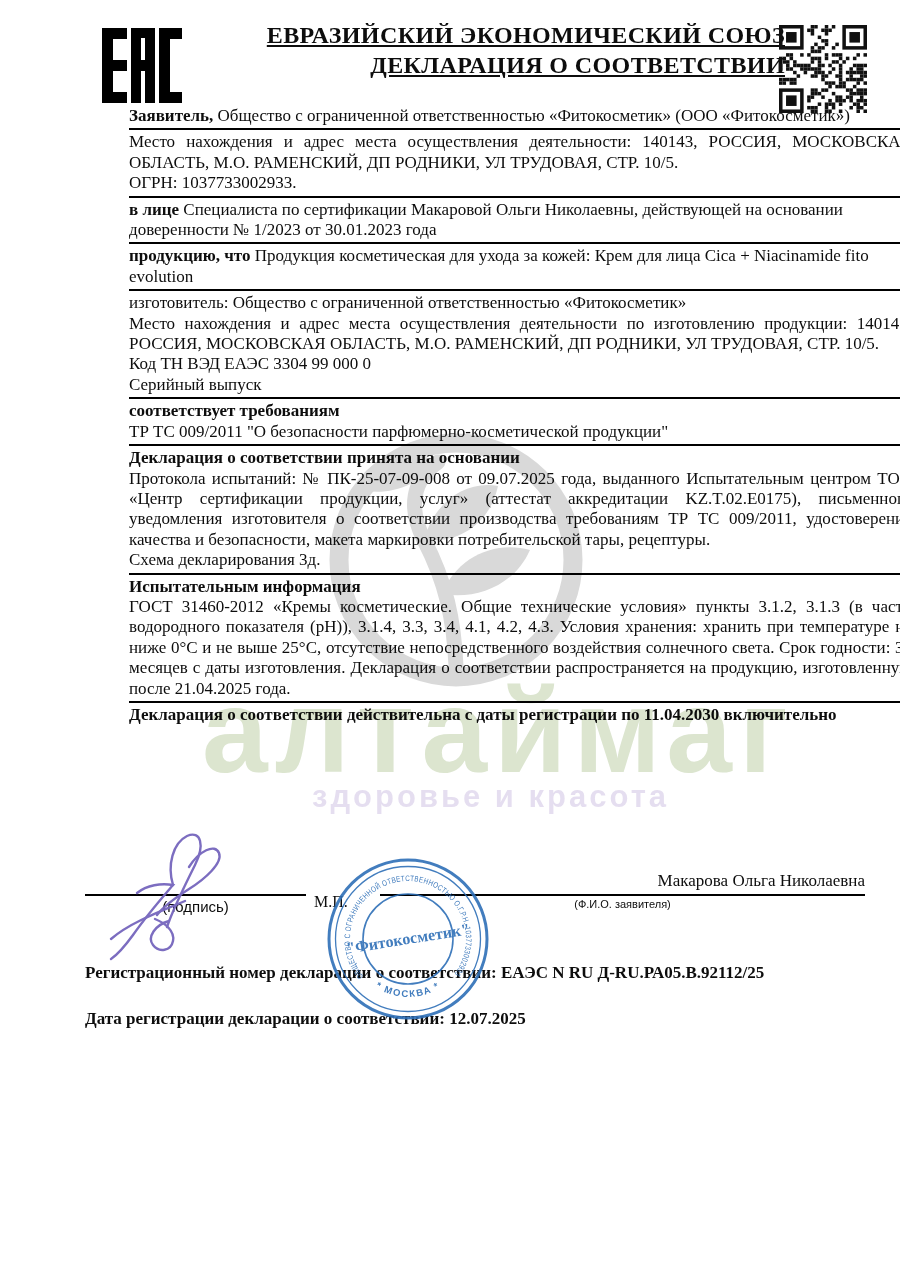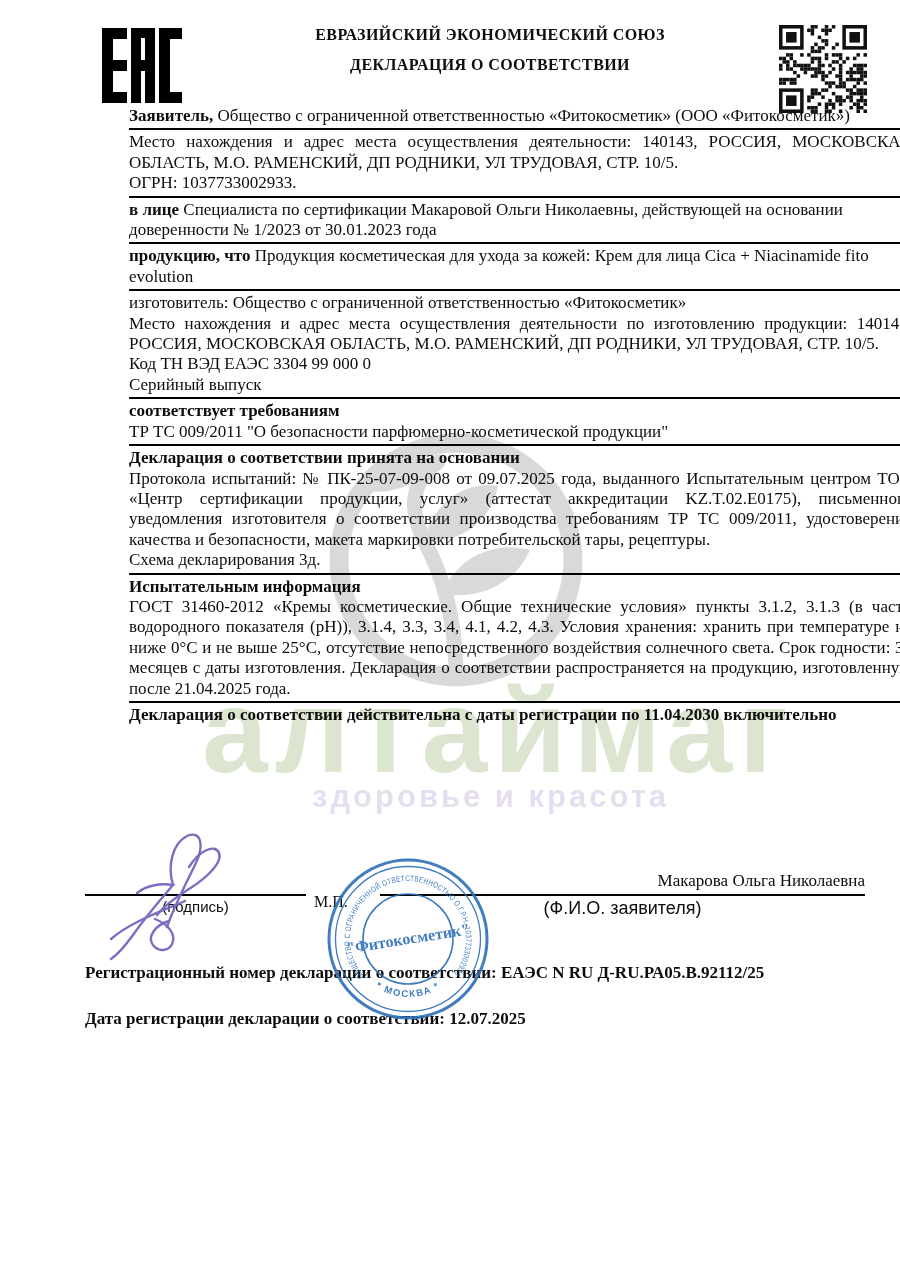--- a/index.html
+++ b/index.html
@@ -1,22 +1,22 @@
 <!DOCTYPE html>
 <html><head>
 <meta charset="utf-8">
 <style>
   html,body{margin:0;padding:0;width:900px;height:1273px;background:#fff;}
   .page{position:relative;width:900px;height:1273px;background:#fff;overflow:hidden;
         font-family:"Liberation Serif", serif;color:#0d0d0d;}
   
   .header{position:absolute;left:0;top:0;width:100%;height:103px;}
   .eac-logo{position:absolute;left:102px;top:28px;}
-  .doc-title{position:absolute;left:195px;width:590px;top:20px;text-align:center;
-             font-weight:bold;font-size:16px;line-height:30px;letter-spacing:.4px;}
+  .doc-title{position:absolute;left:195px;width:590px;top:20px;text-align:right;
+             font-weight:bold;font-size:24px;line-height:30px;letter-spacing:.4px;text-decoration:underline;}
   .qr{position:absolute;left:779px;top:25px;}
   
   .content{position:absolute;left:85px;top:104px;width:783px;z-index:2;margin-left:44px;}
   .sec{border-bottom:2px solid #000;padding:2px 0 2px;}
   .sec.noline{border-bottom:none;}
   .sec p{margin:0;font-size:17px;line-height:20.4px;}
   .j{text-align:justify;}
   .h{font-weight:bold;}
   .bold{font-weight:bold;}
   
@@ -28,21 +28,21 @@
           font-size:31px;letter-spacing:3px;color:#4c1d95;opacity:.15;}
   
   .sign-area{position:absolute;left:85px;top:845px;width:783px;height:118px;z-index:4;}
   .sig-line{position:absolute;left:0;top:49px;width:221px;border-top:2px solid #000;}
   .sig-caption{position:absolute;left:0;top:53px;width:221px;text-align:center;
                font-family:"Liberation Sans",sans-serif;font-size:15px;}
   .mp{position:absolute;left:229px;top:48px;font-size:16px;}
   .fio-name{position:absolute;left:295px;top:26px;width:485px;text-align:right;font-size:17px;}
   .fio-line{position:absolute;left:295px;top:49px;width:485px;border-top:2px solid #000;}
   .fio-caption{position:absolute;left:295px;top:53px;width:485px;text-align:center;
-               font-family:"Liberation Sans",sans-serif;font-size:18px;}
+               font-family:"Liberation Sans",sans-serif;font-size:11px;}
   .signature-svg{position:absolute;left:-8px;top:-18px;z-index:5;}
   .stamp-svg{position:absolute;left:238px;top:9px;z-index:5;opacity:.9;}
   
   .footer{position:absolute;left:85px;top:963px;width:783px;z-index:2;}
   .footer p{margin:0;font-weight:bold;font-size:17px;line-height:20px;}
   .footer p + p{margin-top:26px;}
 </style>
 </head>
 <body>
 

